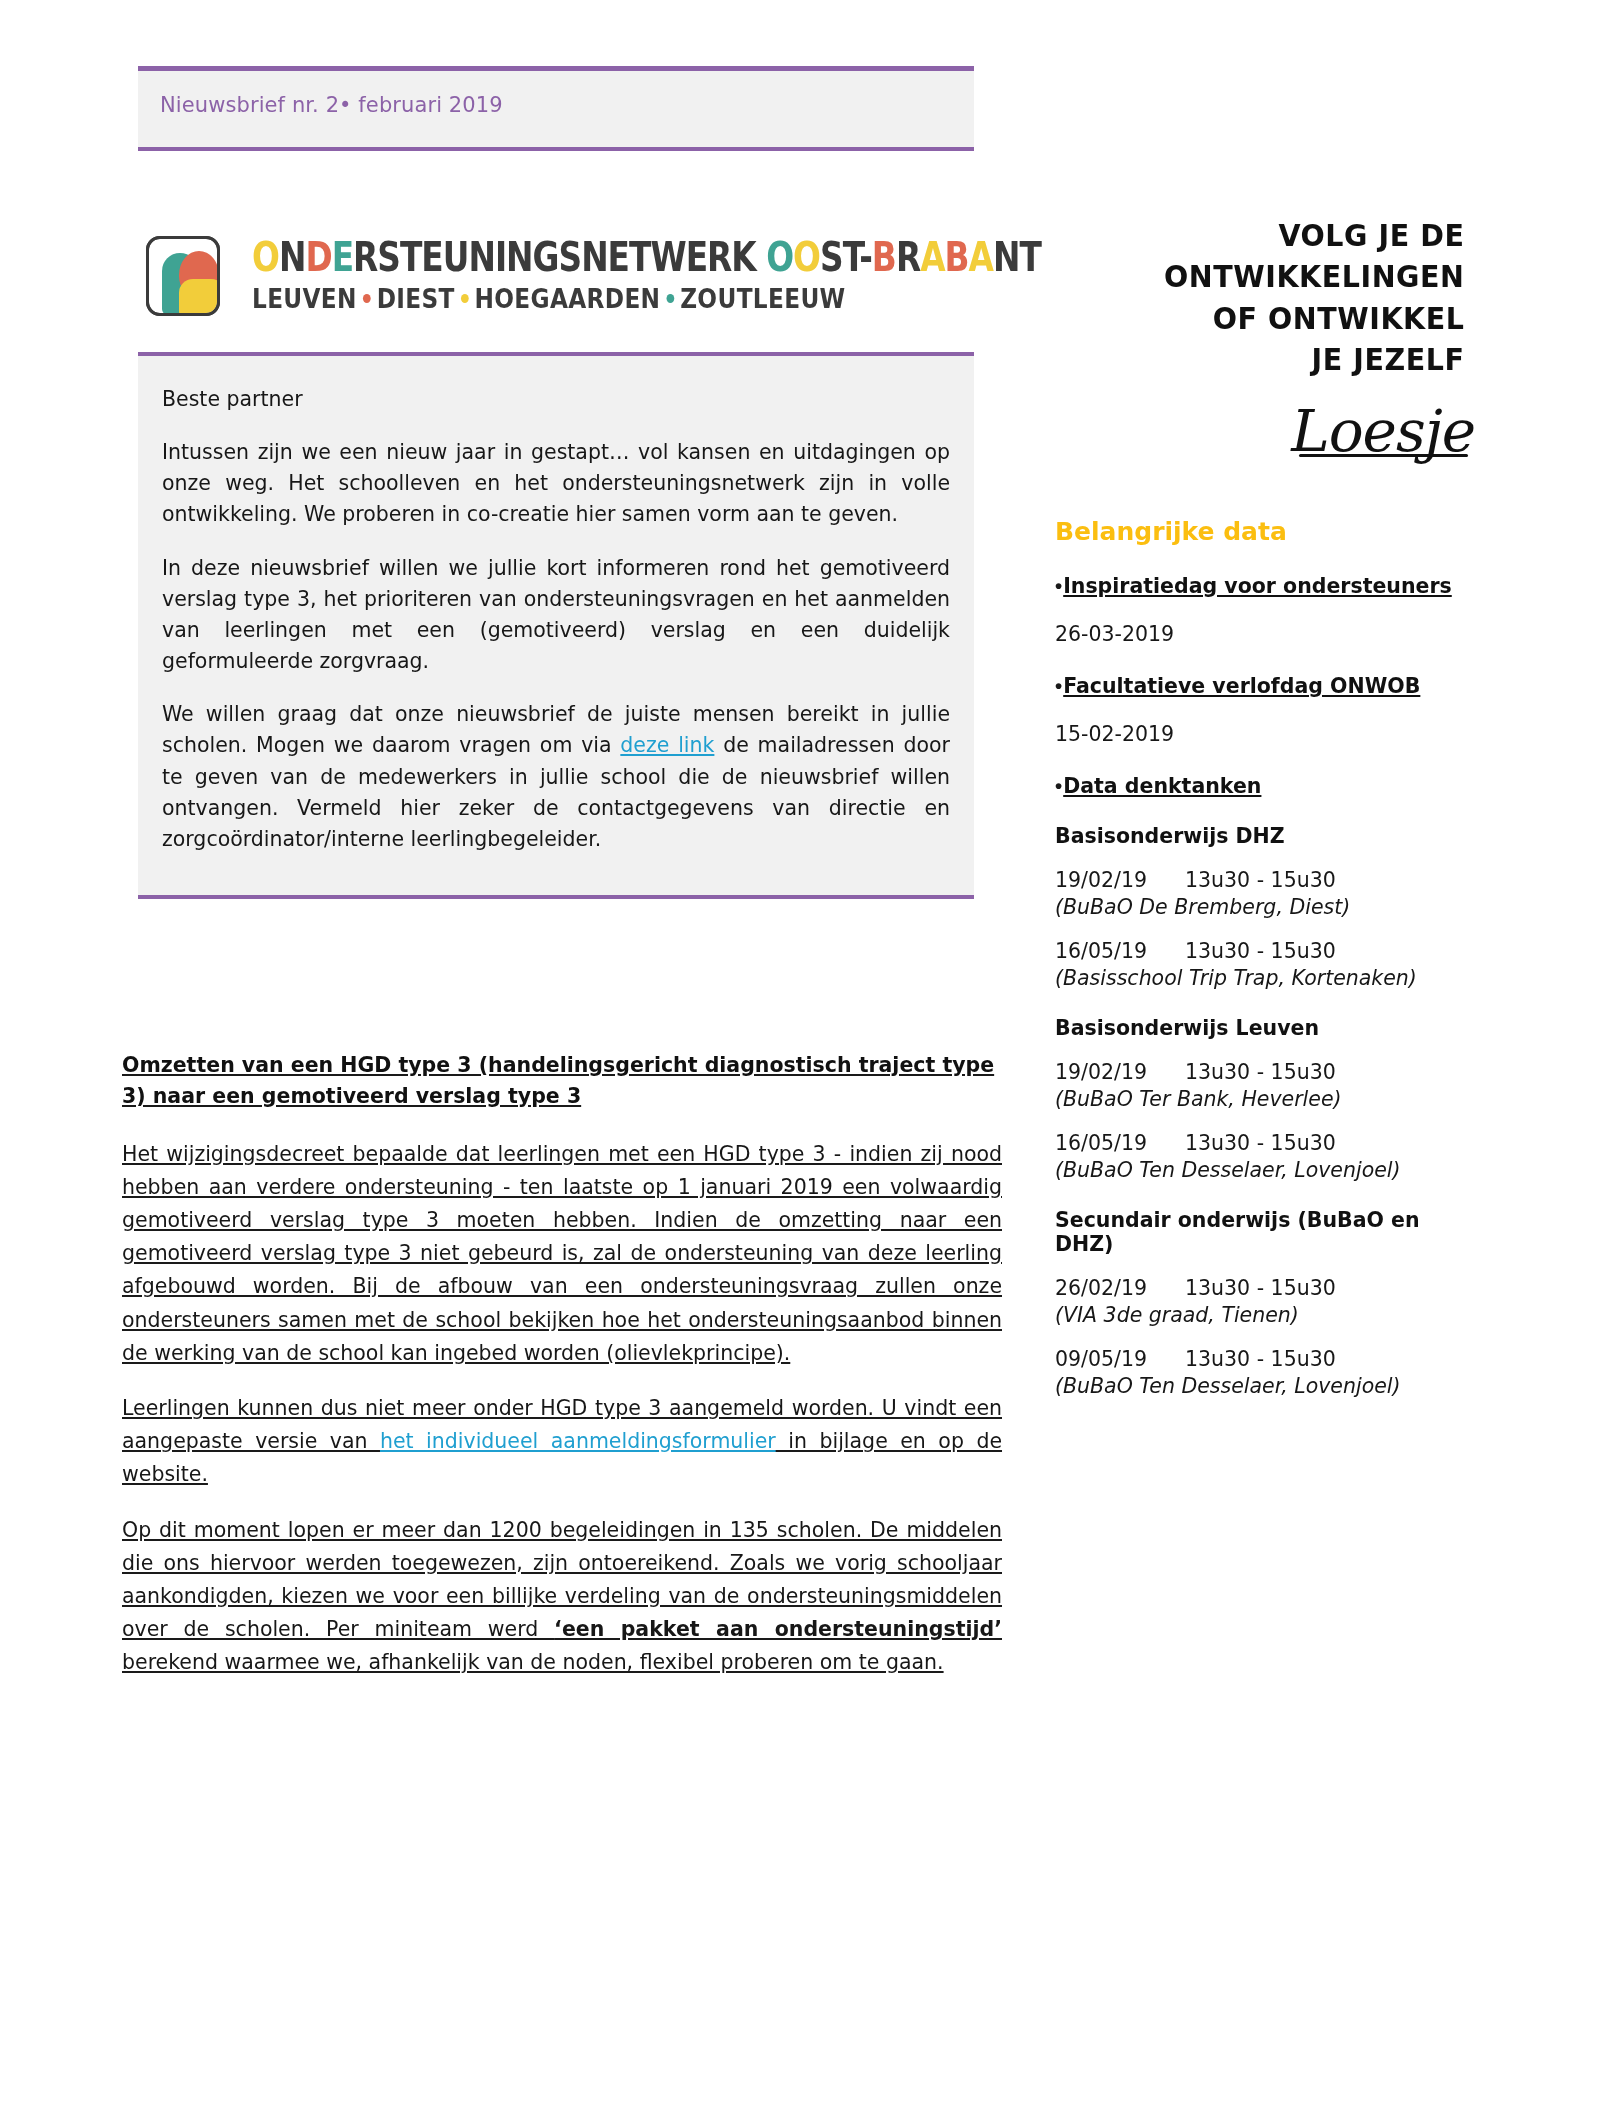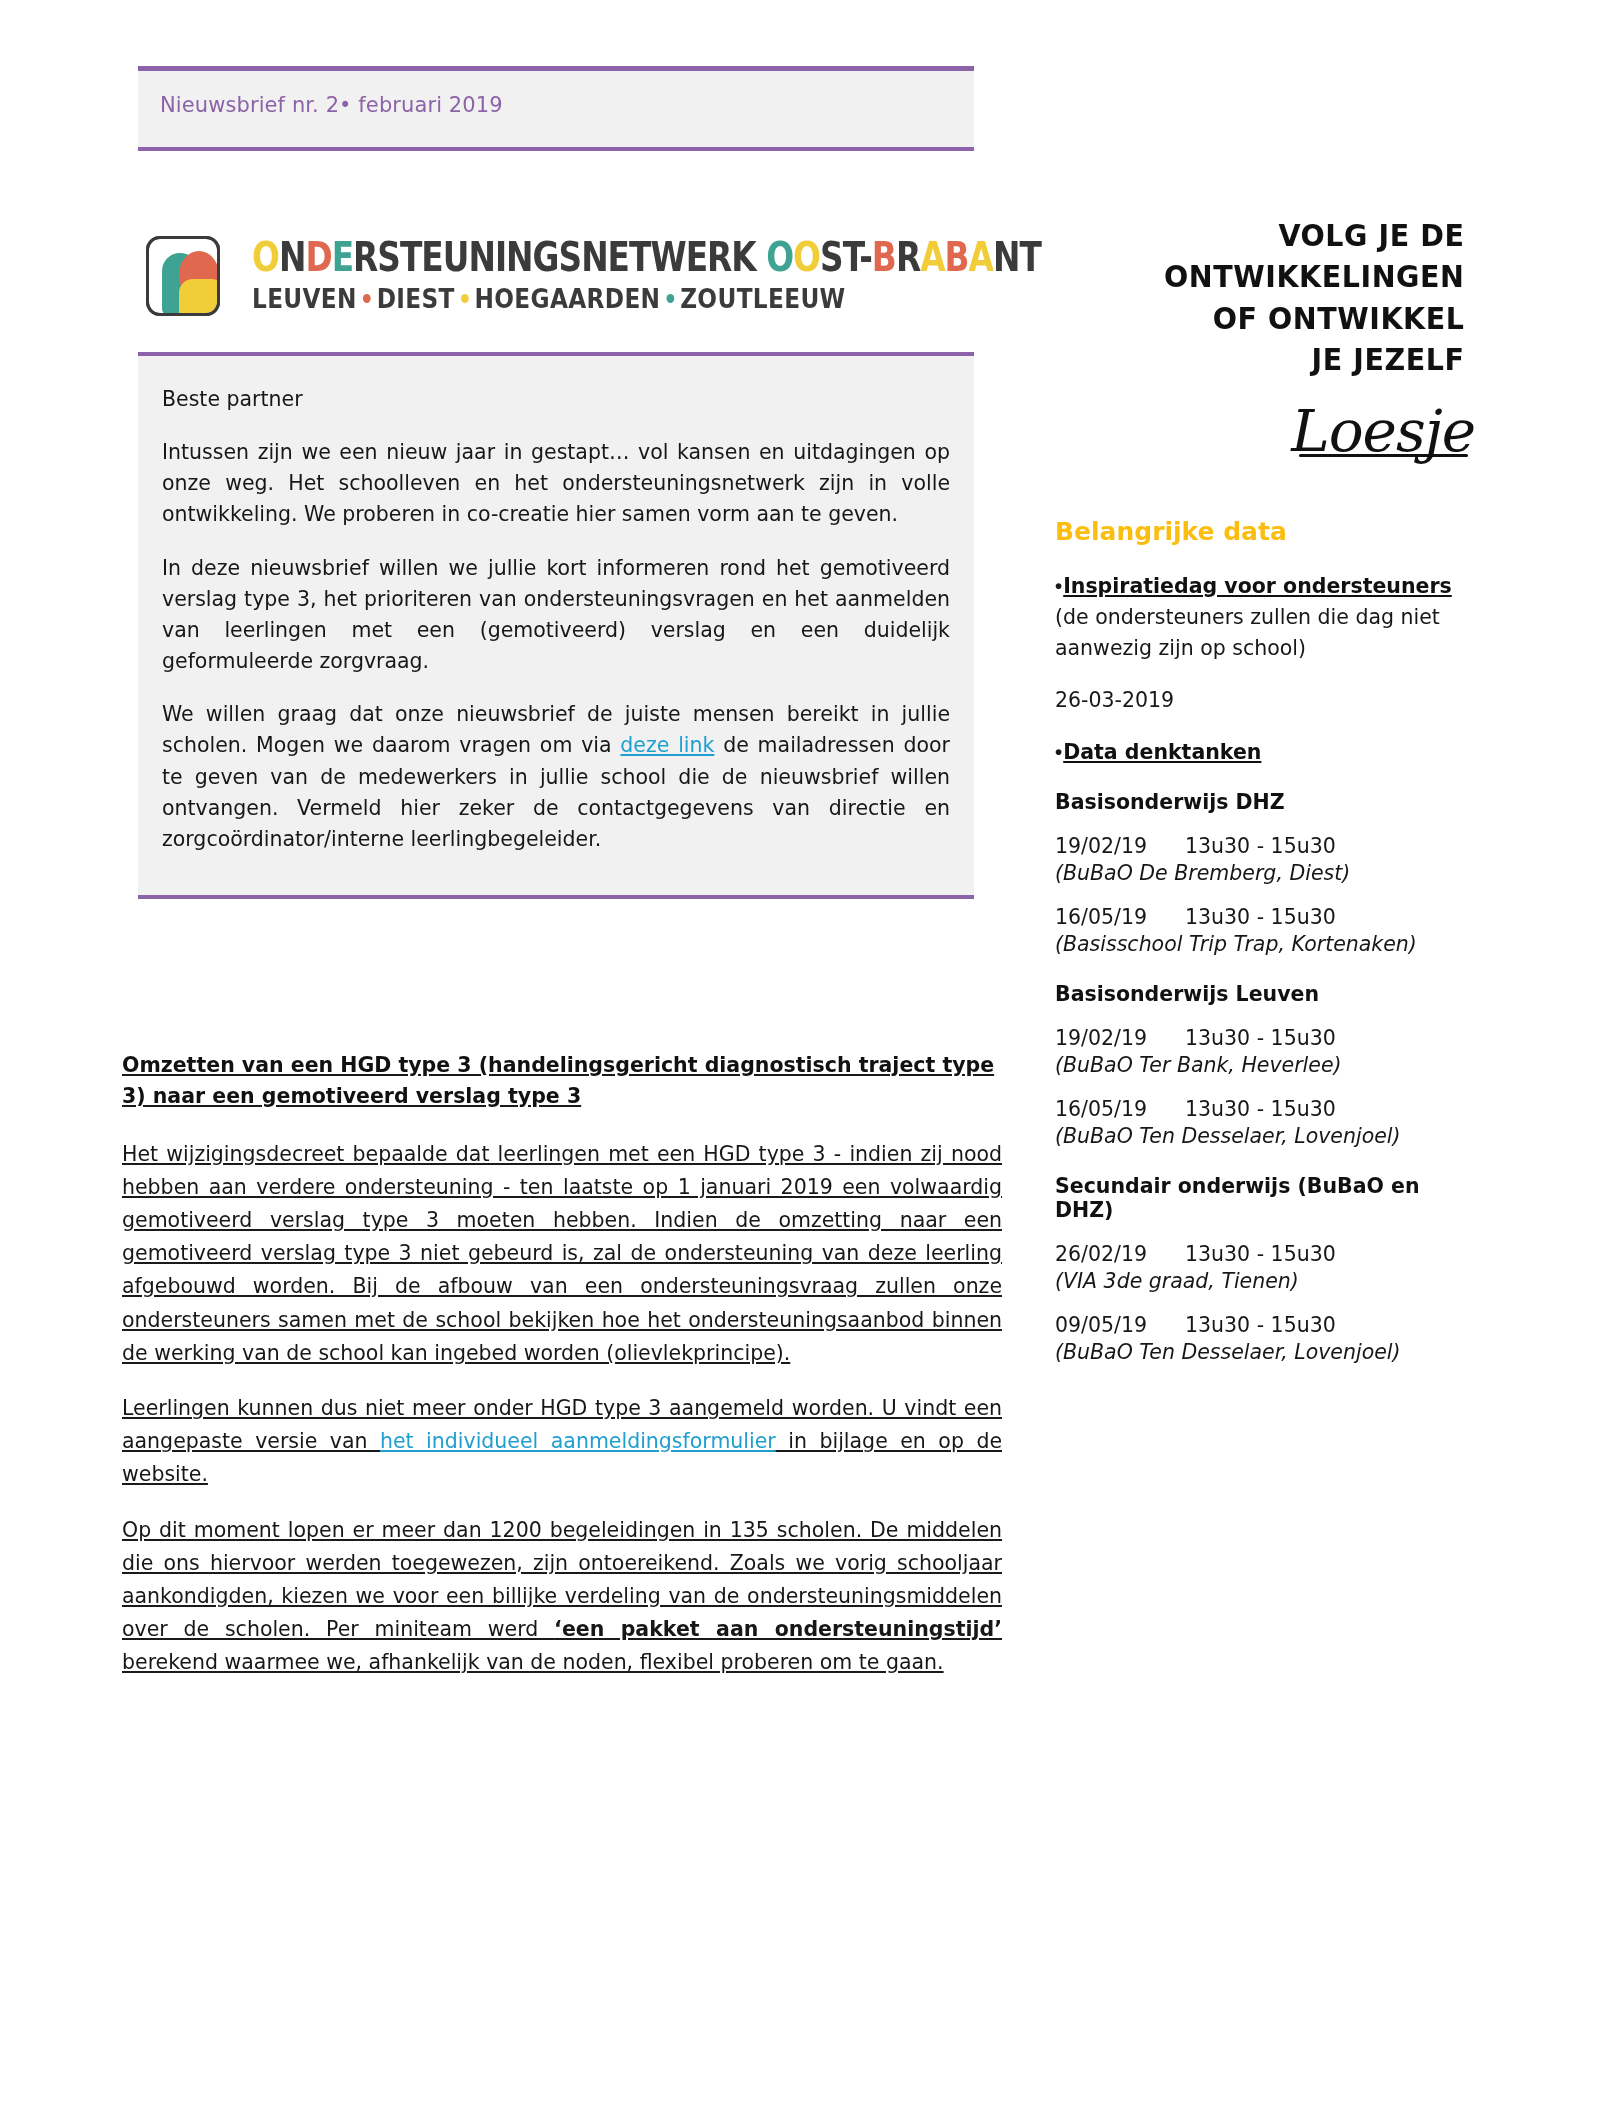--- a/index.html
+++ b/index.html
@@ -361,24 +361,27 @@
       <div class="loesje-line">ONTWIKKELINGEN</div>
       <div class="loesje-line">OF ONTWIKKEL</div>
       <div class="loesje-line">JE JEZELF</div>
       <div class="loesje-sig">Loesje</div>
     </div>
 
     <div class="sidebar-heading">Belangrijke data</div>
 
     <div class="date-item">
       <div><span class="bullet-sq">•</span><span class="date-item-title">Inspiratiedag voor ondersteuners</span></div>
-      <div class="date-note">(de ondersteuners zullen die dag niet aanwezig zijn op school)</div>
       <div class="date-value">26-03-2019</div>
     </div>
 
+    <div class="date-item">
+      <div><span class="bullet-sq">•</span><span class="date-item-title">Facultatieve verlofdag ONWOB</span></div>
+      <div class="date-value">15-02-2019</div>
+    </div>
 
     <div class="date-item">
       <div><span class="bullet-sq">•</span><span class="date-item-title">Data denktanken</span></div>
     </div>
 
     <div>
       <div class="group-title">Basisonderwijs DHZ</div>
       <div class="sched-row">
         <div class="sched-line">
           <span class="sched-date">19/02/19</span>

